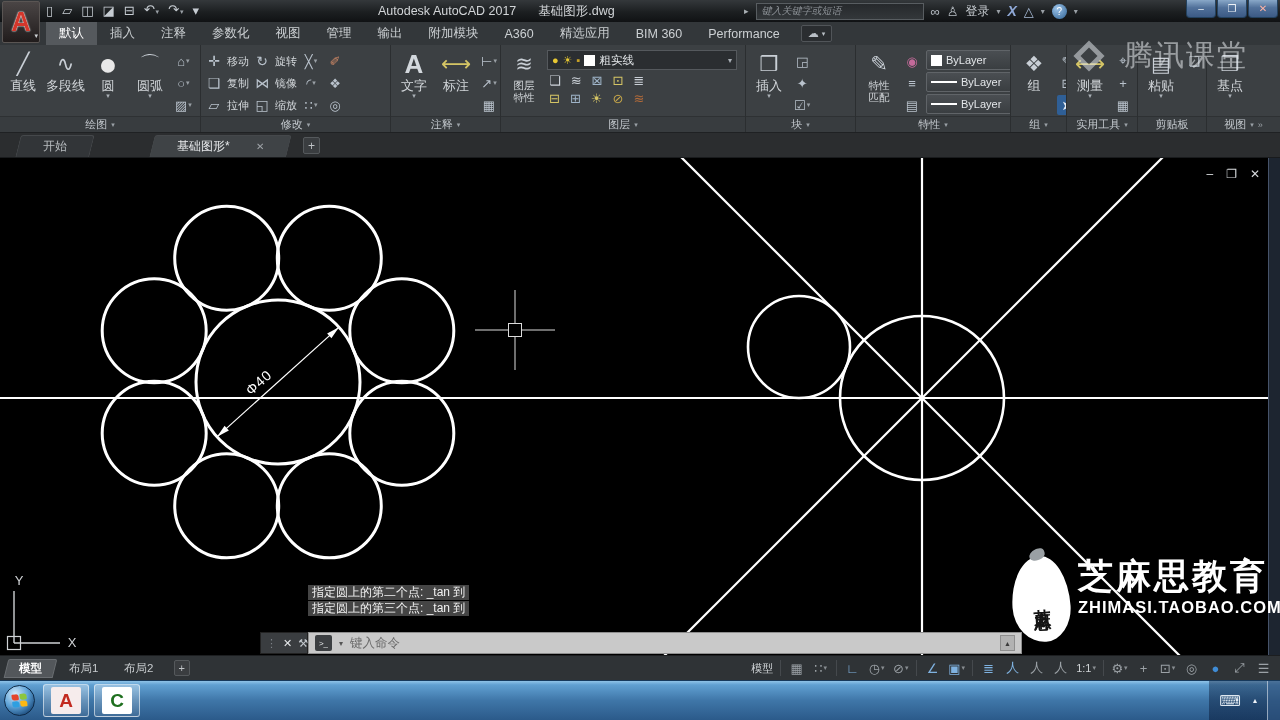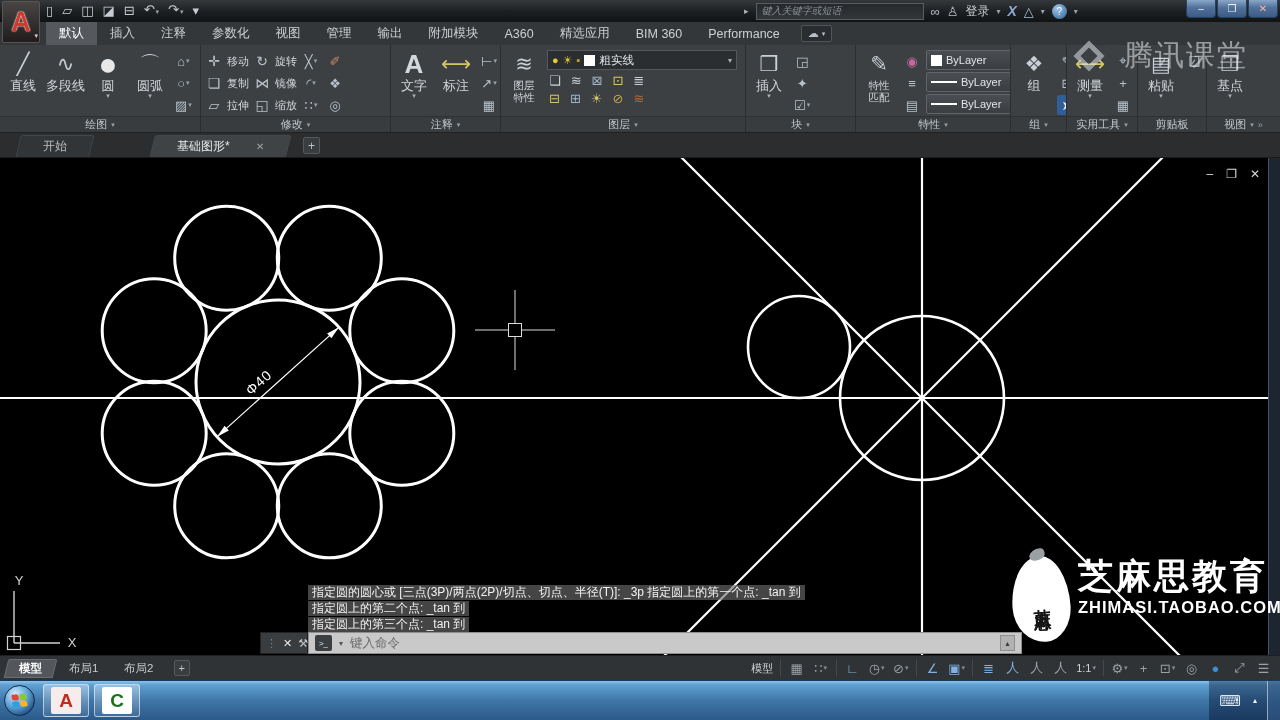--- a/index.html
+++ b/index.html
@@ -196,20 +196,24 @@
     <div id="qat">
         <span class="qat-i">▯</span>
         <span class="qat-i">▱</span>
         <span class="qat-i">◫</span>
         <span class="qat-i">◪</span>
         <span class="qat-i">⊟</span>
         <span class="qat-i">↶<span class="arr">▾</span></span>
         <span class="qat-i">↷<span class="arr">▾</span></span>
         <span class="qat-i">▾</span>
       </div>
+    <div id="titlebar-title">
+      <span>Autodesk AutoCAD 2017</span>
+      <span>基础图形.dwg</span>
+    </div>
     <div id="search-zone">
       <span id="search-collapse">▸</span>
       <div id="search-box">
         <span>键入关键字或短语</span>
       </div>
       <span class="tb-ico">∞</span>
       <span class="tb-ico">♙</span>
       <span id="signin-label">登录</span>
       <span class="tb-arr">▾</span>
       <span id="exchange-x">X</span>
@@ -616,21 +620,20 @@
       </svg>
     <div id="right-strip"></div>
     <div id="dw-controls">
         <span>–</span>
         <span>❐</span>
         <span>✕</span>
       </div>
   </div>
 
   <div id="cmd-history">
-      <div class="cmd-line">指定圆的圆心或 [三点(3P)/两点(2P)/切点、切点、半径(T)]: _3p 指定圆上的第一个点: _tan 到</div>
       <div class="cmd-line">指定圆上的第二个点: _tan 到</div>
       <div class="cmd-line">指定圆上的第三个点: _tan 到</div>
     </div>
   <div id="cmd-bar">
     <div id="cmd-grip">
       <span class="dots">⋮</span>
       <span class="x">✕</span>
       <span class="wrench">⚒</span>
     </div>
     <div id="cmd-input">

